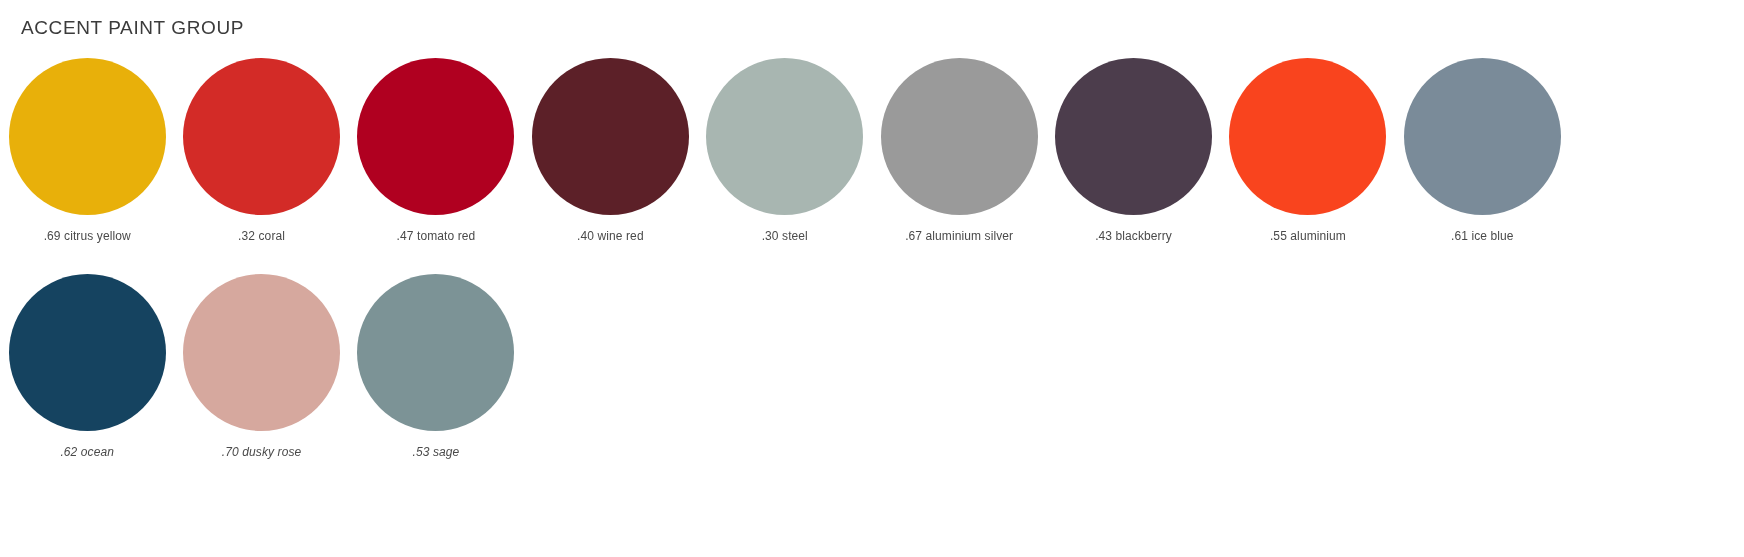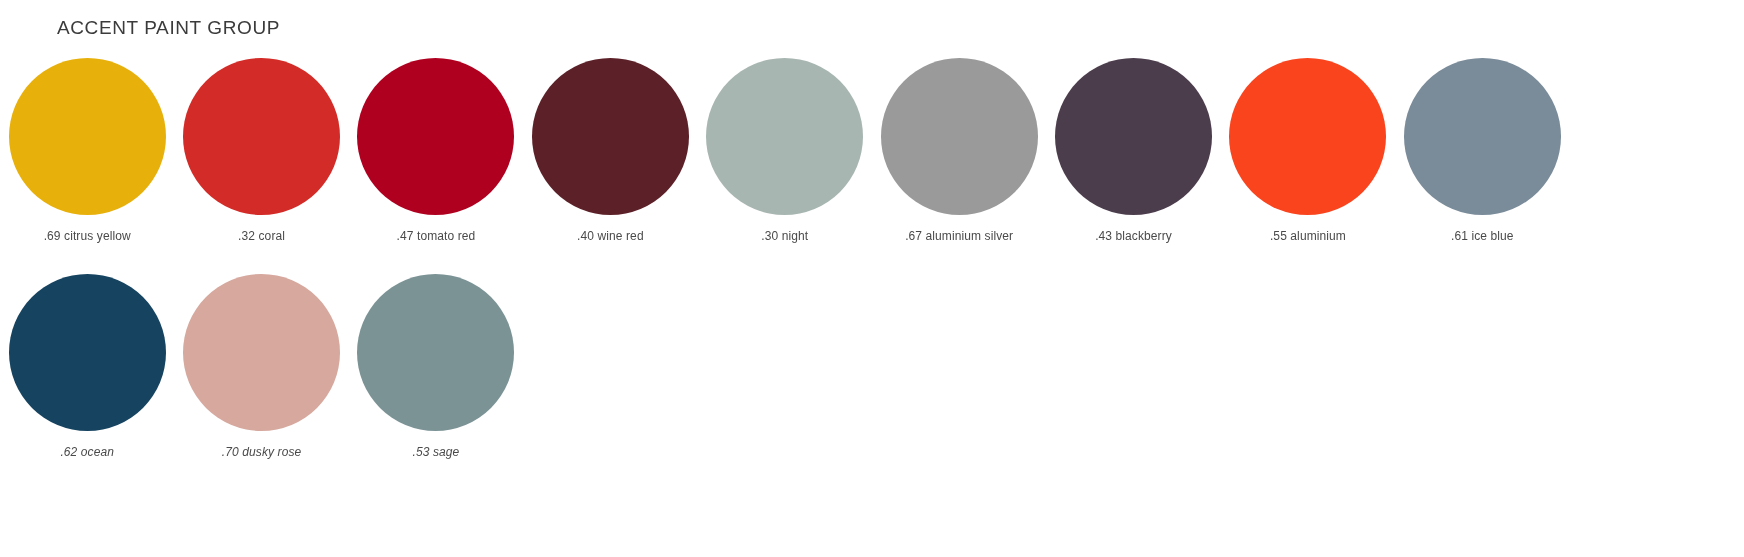--- a/index.html
+++ b/index.html
@@ -25,21 +25,20 @@
 
   .group-title {
     position: absolute;
     left: 21px;
     top: 17px;
     font-size: 19px;
     font-weight: 400;
     letter-spacing: 0.6px;
     color: #3b3b3b;
     white-space: nowrap;
-    margin-left: 36px;
   }
 
   .swatch-grid {
     position: absolute;
     left: 0;
     top: 58px;
     width: 1744px;
   }
 
   .swatch-row {
@@ -99,21 +98,21 @@
         <div class="swatch-cell">
           <div class="swatch-disc" style="background: rgb(176, 0, 32);"></div>
           <div class="swatch-label">.47 tomato red</div>
         </div>
         <div class="swatch-cell">
           <div class="swatch-disc" style="background: rgb(92, 32, 40);"></div>
           <div class="swatch-label">.40 wine red</div>
         </div>
         <div class="swatch-cell">
           <div class="swatch-disc" style="background: rgb(168, 182, 177);"></div>
-          <div class="swatch-label">.30 night</div>
+          <div class="swatch-label">.30 steel</div>
         </div>
         <div class="swatch-cell">
           <div class="swatch-disc" style="background: rgb(154, 154, 154);"></div>
           <div class="swatch-label">.67 aluminium silver</div>
         </div>
         <div class="swatch-cell">
           <div class="swatch-disc" style="background: rgb(76, 61, 76);"></div>
           <div class="swatch-label">.43 blackberry</div>
         </div>
         <div class="swatch-cell">

